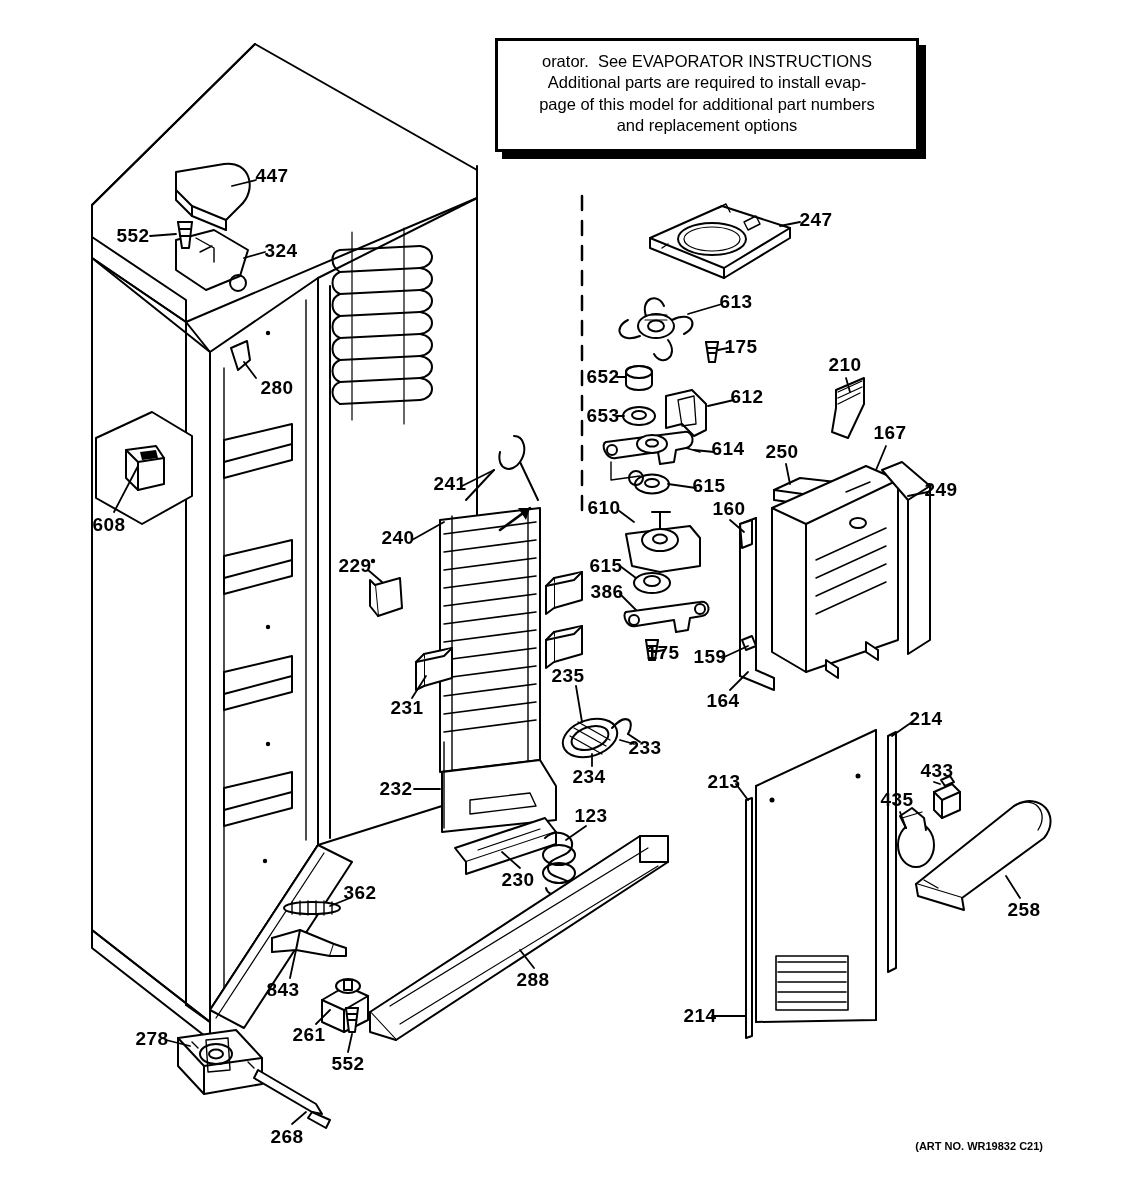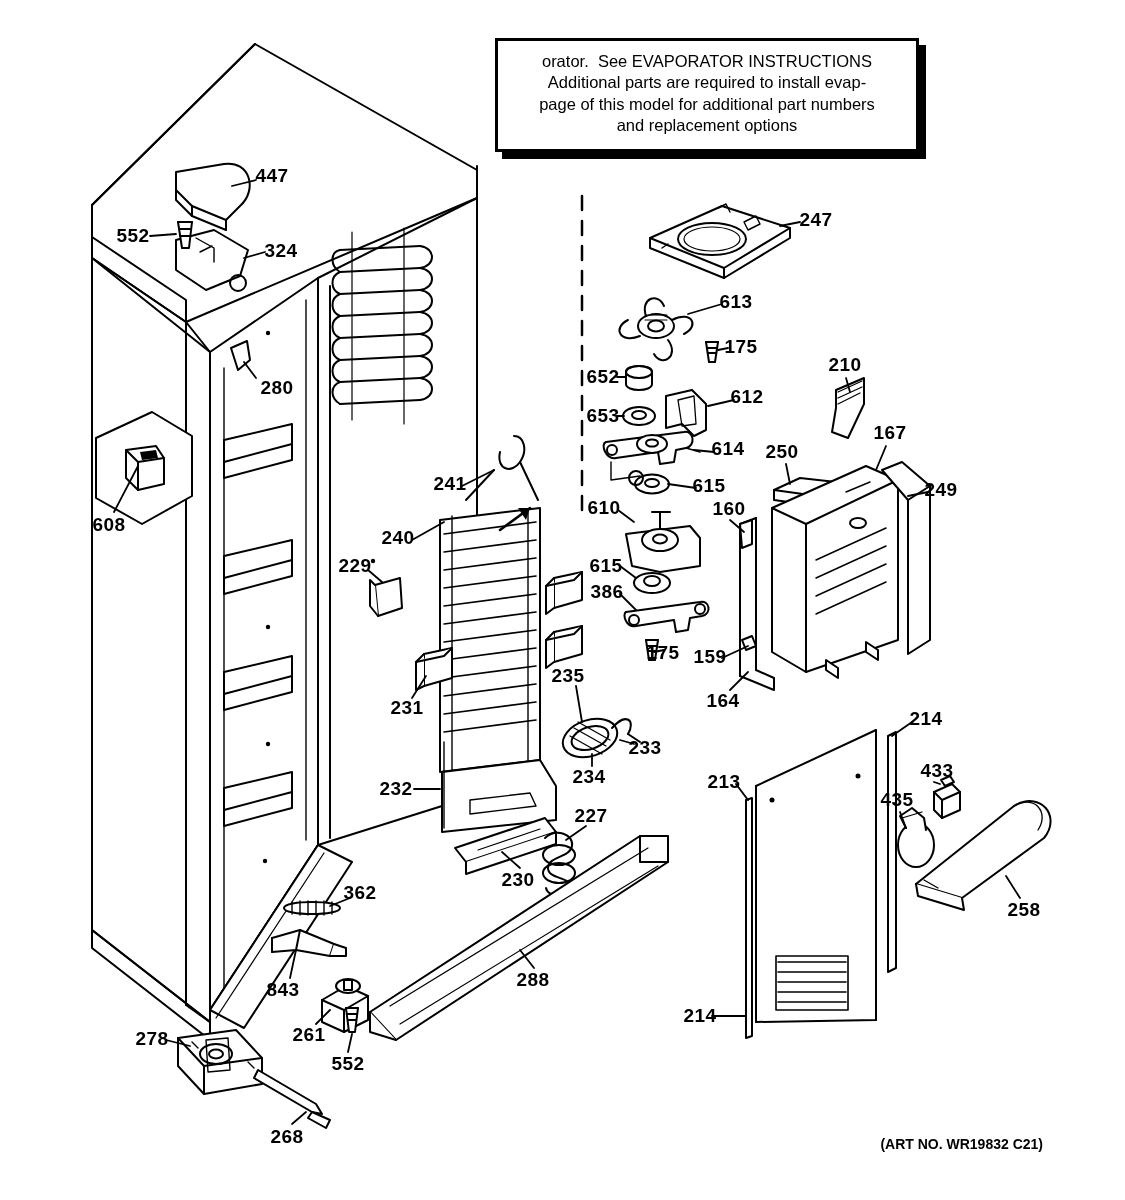--- a/index.html
+++ b/index.html
@@ -55,21 +55,21 @@
     font-weight: bold;
     font-family: "Liberation Sans", sans-serif;
     letter-spacing: 0.5px;
     white-space: nowrap;
     transform: translate(-50%, -50%);
   }
   .artno {
     position: absolute;
     right: 82px;
     bottom: 48px;
-    font-size: 14px;
+    font-size: 11px;
     font-weight: bold;
     white-space: nowrap;
   }
 </style>
 </head>
 <body>
 
 <div id="sheet">
 
   <svg id="artwork" viewBox="0 0 1125 1200" xmlns="http://www.w3.org/2000/svg">
@@ -475,21 +475,21 @@
       <div class="callout" style="left: 133px; top: 236px;">552</div>
       <div class="callout" style="left: 281px; top: 251px;">324</div>
       <div class="callout" style="left: 254px; top: 388px; margin-left: 23px;">280</div>
       <div class="callout" style="left: 109px; top: 525px;">608</div>
       <div class="callout" style="left: 450px; top: 484px;">241</div>
       <div class="callout" style="left: 398px; top: 538px;">240</div>
       <div class="callout" style="left: 355px; top: 566px;">229</div>
       <div class="callout" style="left: 407px; top: 708px;">231</div>
       <div class="callout" style="left: 396px; top: 789px;">232</div>
       <div class="callout" style="left: 518px; top: 880px;">230</div>
-      <div class="callout" style="left: 591px; top: 816px;">227</div>
+      <div class="callout" style="left: 591px; top: 816px;">123</div>
       <div class="callout" style="left: 533px; top: 980px;">288</div>
       <div class="callout" style="left: 568px; top: 676px;">235</div>
       <div class="callout" style="left: 645px; top: 748px;">233</div>
       <div class="callout" style="left: 589px; top: 777px;">234</div>
       <div class="callout" style="left: 663px; top: 653px;">175</div>
       <div class="callout" style="left: 607px; top: 592px;">386</div>
       <div class="callout" style="left: 606px; top: 566px;">615</div>
       <div class="callout" style="left: 604px; top: 508px;">610</div>
       <div class="callout" style="left: 709px; top: 486px;">615</div>
       <div class="callout" style="left: 728px; top: 449px;">614</div>

